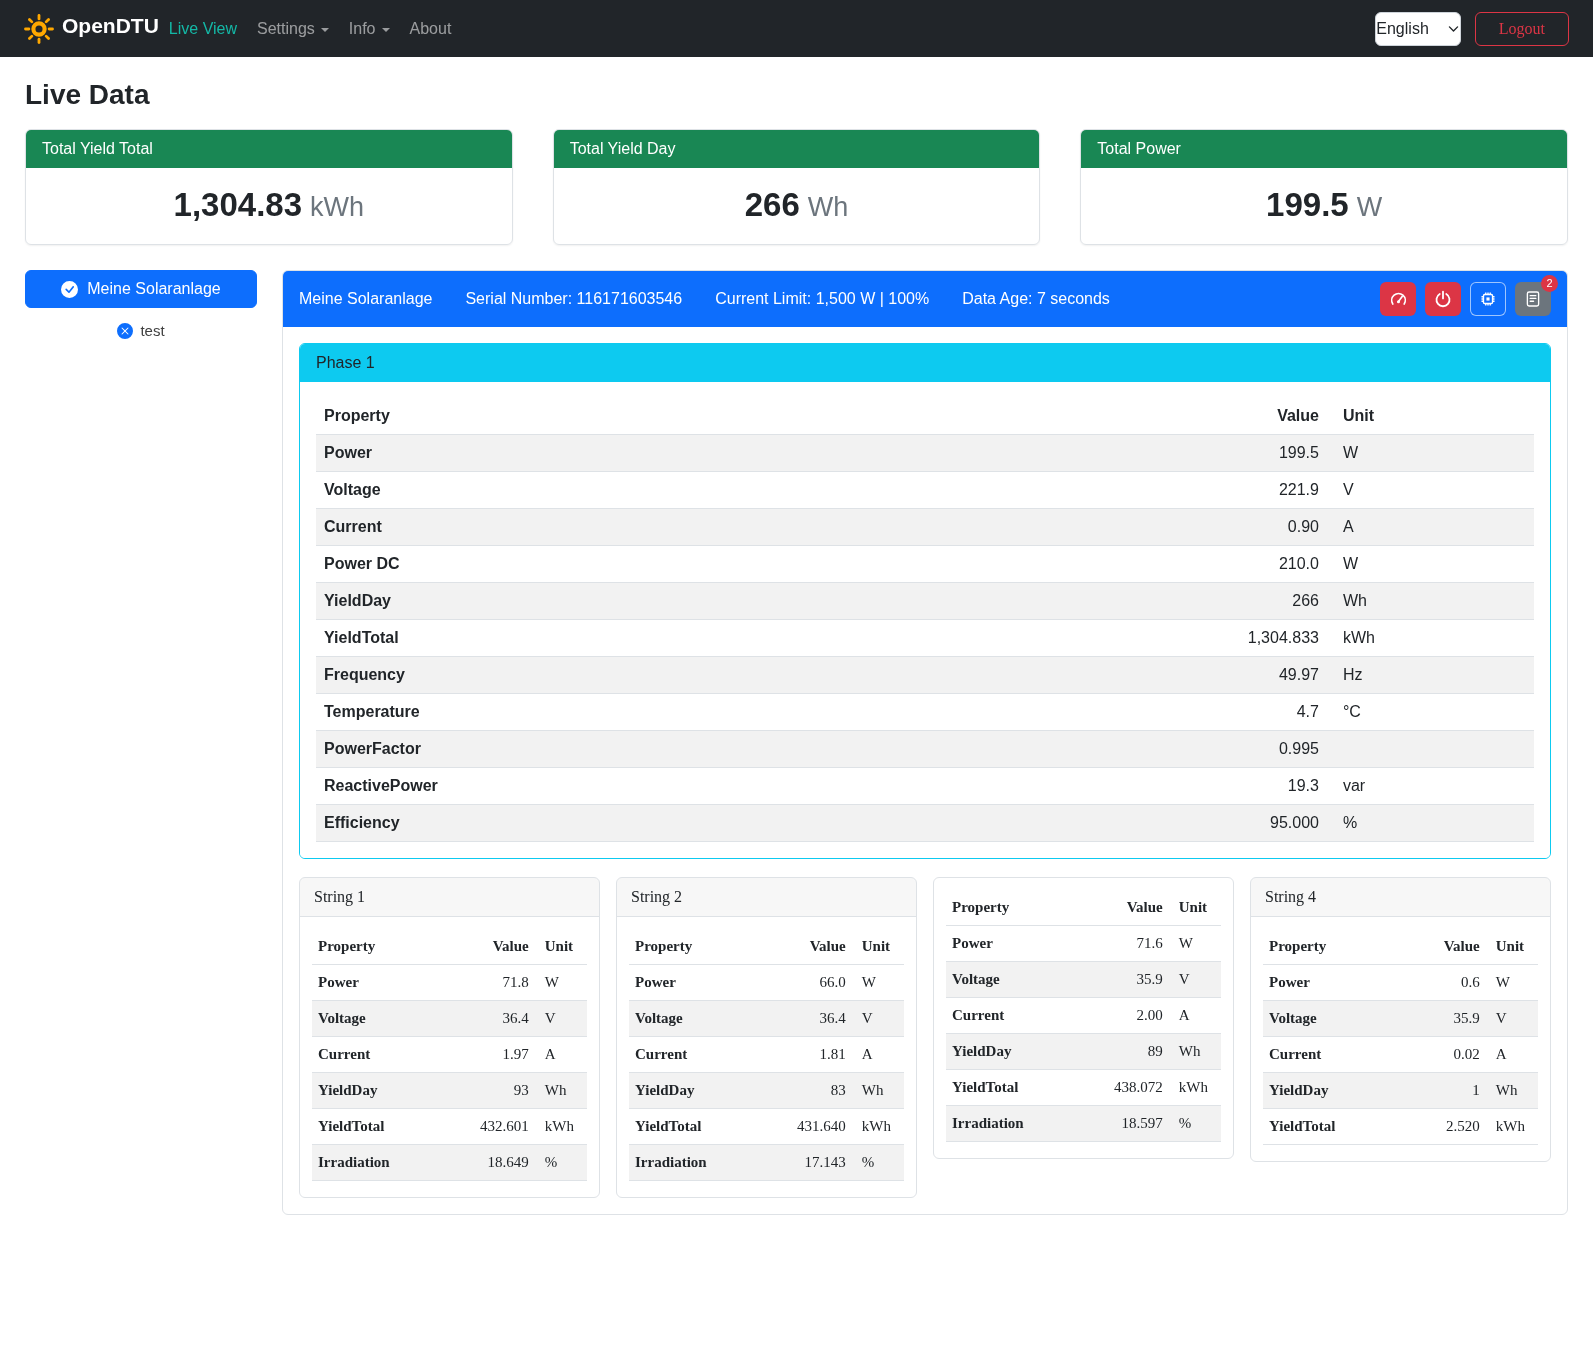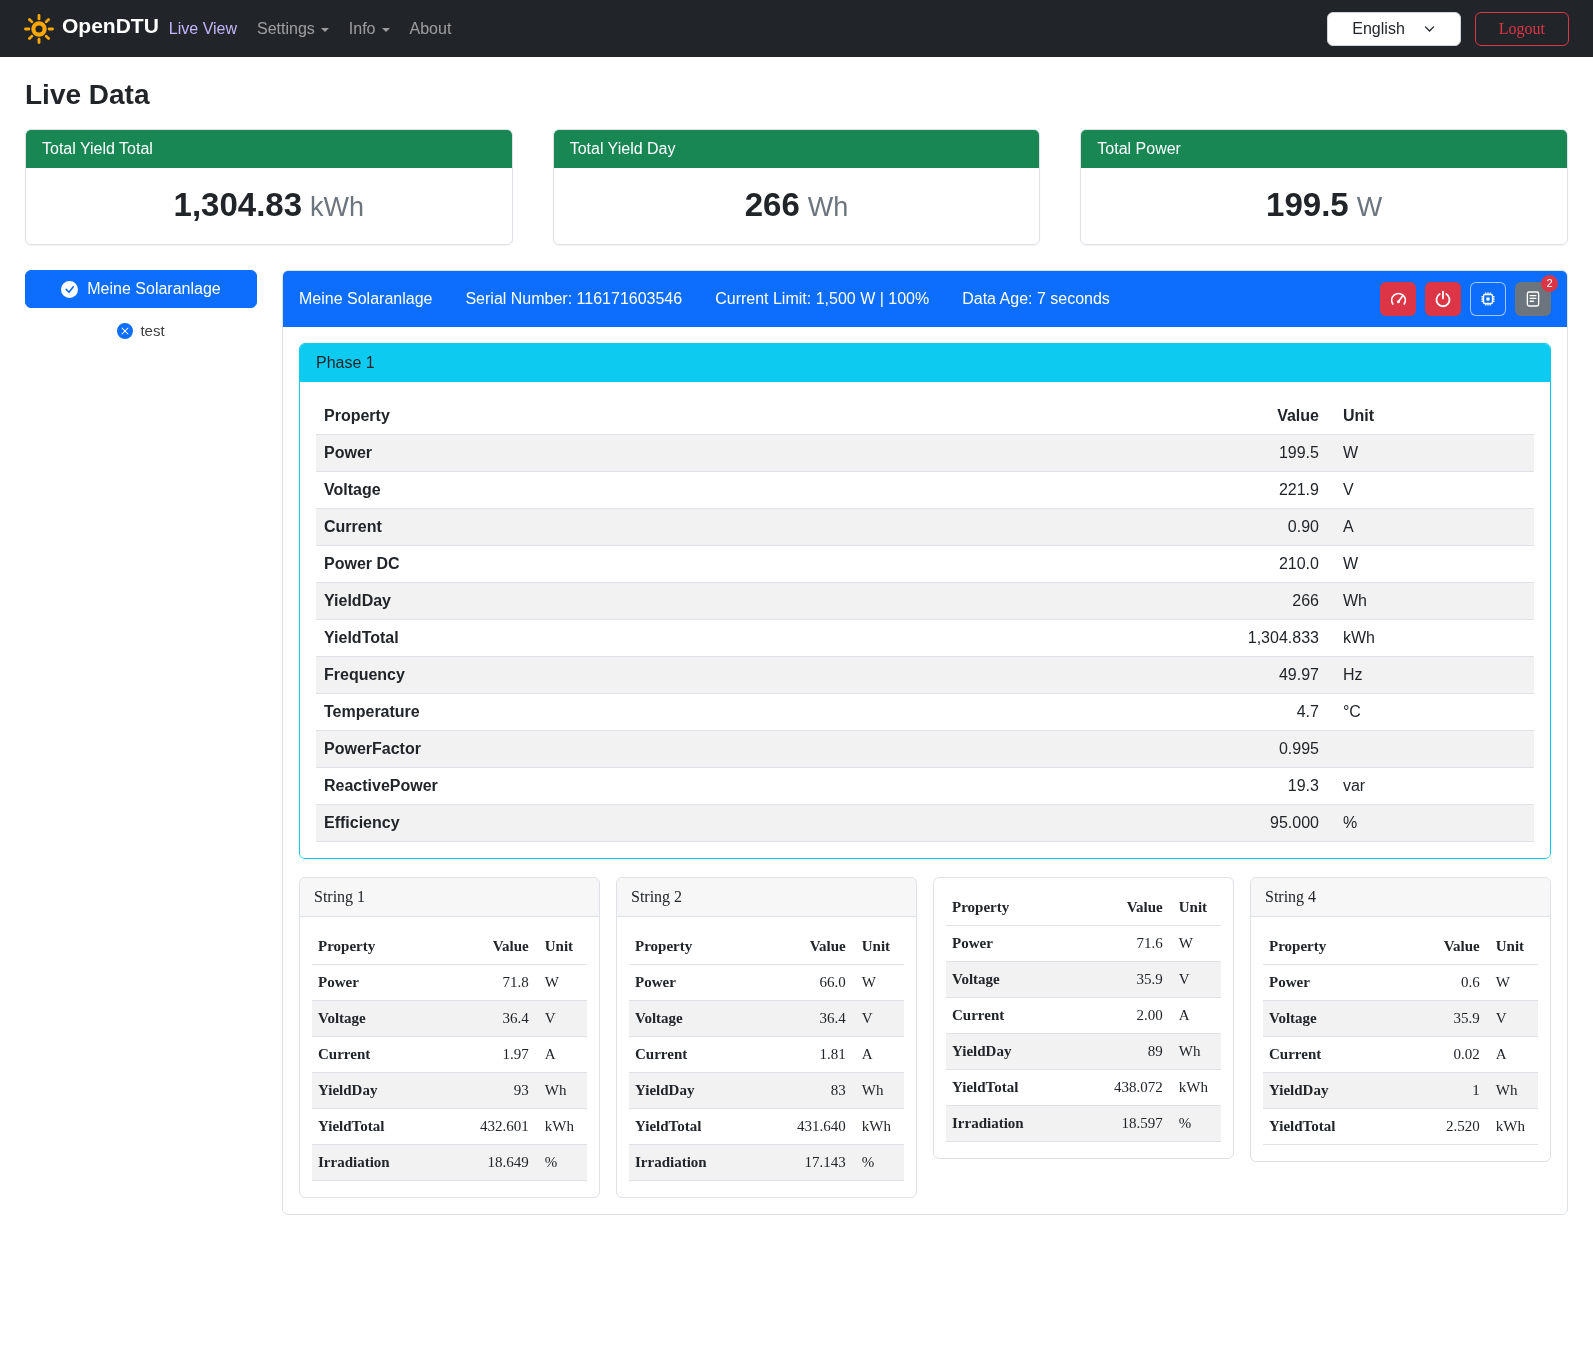--- a/index.html
+++ b/index.html
@@ -3,24 +3,24 @@
 <meta charset="utf-8">
 <style>
   * { margin:0; padding:0; box-sizing:border-box; }
   body { font-family:"Liberation Sans", sans-serif; background:#fff; color:#212529; font-size:16px; }
 
   
   .navbar { background:#212529; height:57px; display:flex; align-items:center; justify-content:space-between; padding:0 24px; }
   .nav-left { display:flex; align-items:center; }
   .brand { display:flex; align-items:flex-start; gap:8px; color:#fff; font-size:21px; font-weight:700; cursor:pointer; }
   .nav-link { color:rgba(255,255,255,.55); padding:8px 10px; cursor:pointer; display:flex; align-items:center; gap:6px; font-size:16px; }
-  .nav-link.active { color:#c4b5fd; }
+  .nav-link.active { color:#14b8a6; }
   .caret { width:0; height:0; border-top:4px solid currentColor; border-left:4px solid transparent; border-right:4px solid transparent; display:inline-block; margin-top:3px; }
   .nav-right { display:flex; align-items:center; gap:14px; }
-  .lang-select { background:#fff; border:1px solid #ced4da; border-radius:6px; padding:7px 24px; display:flex; align-items:center; gap:18px; color:#212529; cursor:pointer; }
+  .lang-select { background:#fff; border:1px solid #ced4da; border-radius:6px; padding:7px 0; display:flex; align-items:center; gap:18px; color:#212529; cursor:pointer; }
   .logout-btn { background:transparent; border:1px solid #dc3545; color:#dc3545; border-radius:6px; padding:7px 23px; font-size:16px; cursor:pointer; font-family:Liberation Serif, serif; }
 
   
   .container { padding:0 25px 24px; }
   .page-title { font-size:28px; font-weight:700; margin:22px 0 18px; }
 
   .summary-row { display:grid; grid-template-columns:repeat(3,1fr); gap:40px; }
   .summary-card { border:1px solid #dee2e6; border-radius:6px; overflow:hidden; box-shadow:0 1px 2px rgba(0,0,0,.06); }
   .summary-card .hd { background:#198754; color:#fff; padding:10px 16px; font-size:16px; }
   .summary-card .bd { padding:18px 16px 20px; text-align:center; }

